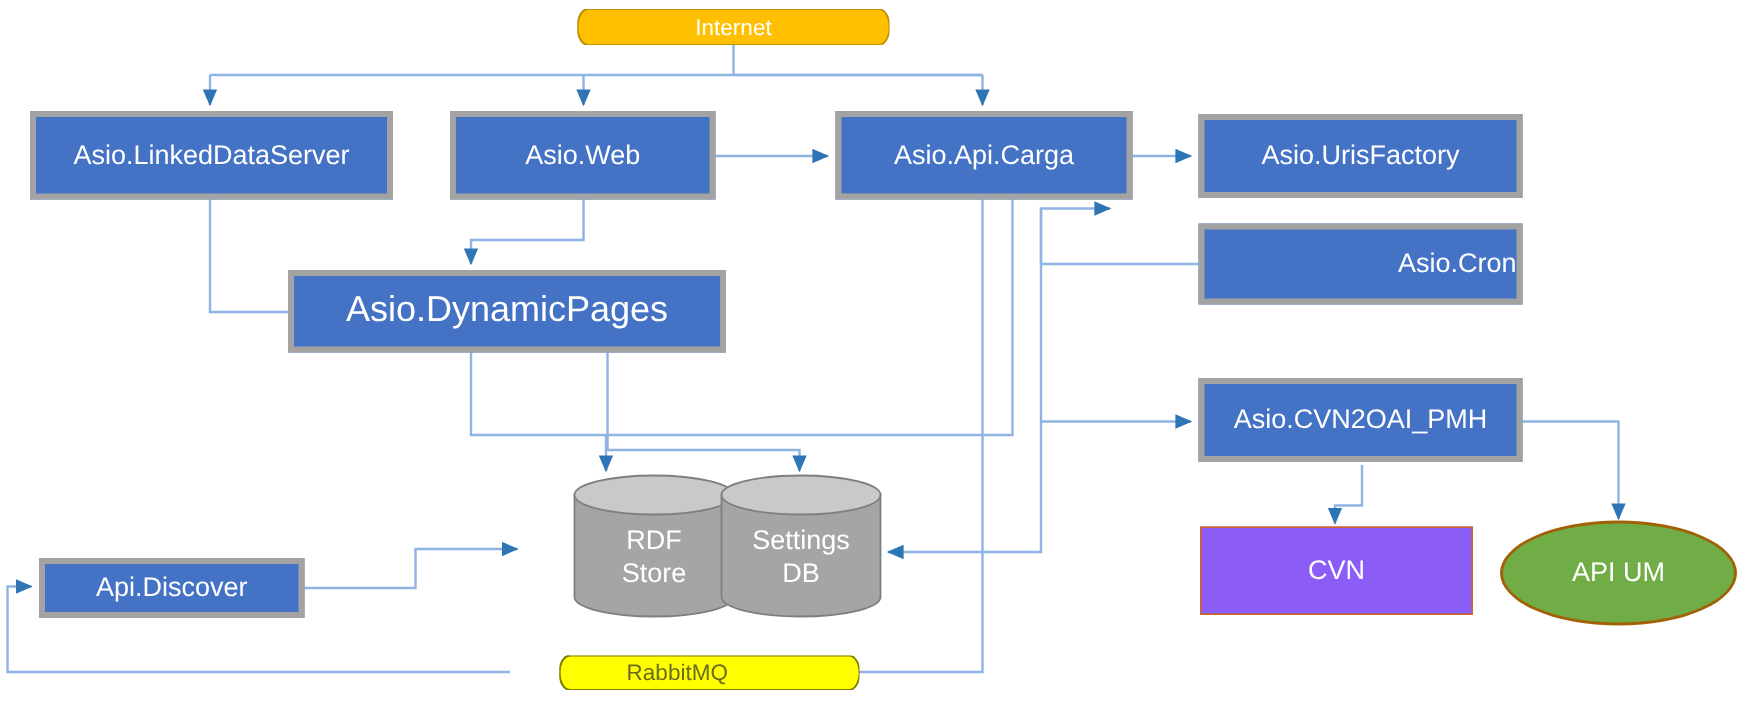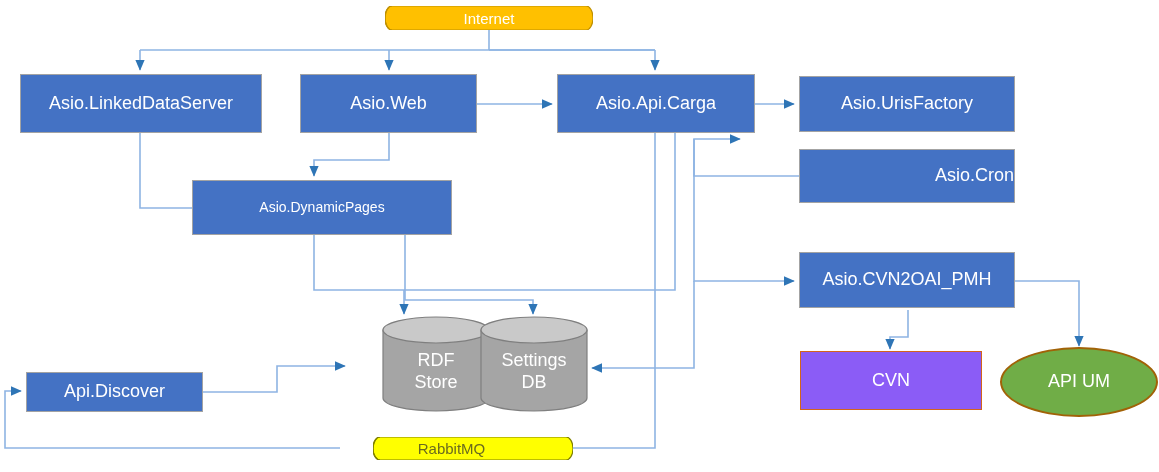--- a/index.html
+++ b/index.html
@@ -28,21 +28,21 @@
     display: flex;
     align-items: center;
     justify-content: center;
     text-align: center;
     color: #ffffff;
     line-height: 1.18;
     z-index: 3;
   }
   .blue-node {
     background: #4472c4;
-    border: 1px solid #a3a3a3;
+    border: 4px solid #a3a3a3;
   }
   .orange-node {
     background: #8b5cf6;
     border: 1px solid #d3641c;
   }
   .ellipse-node {
     background: #70ad47;
     border: 2px solid #a16207;
     border-radius: 50%;
   }
@@ -159,21 +159,21 @@
   </div>
 
   <div class="node blue-node" style="left:799px; top:76px; width:216px; height:56px; font-size:18px;">
     <span>Asio.UrisFactory</span>
   </div>
 
   <div class="node blue-node" style="left:799px; top:149px; width:216px; height:54px; font-size:18px;justify-content:flex-end;">
     <span>Asio.Cron</span>
   </div>
 
-  <div class="node blue-node" style="left:192px; top:180px; width:260px; height:55px; font-size:14px;">
+  <div class="node blue-node" style="left:192px; top:180px; width:292px; height:55px; font-size:24px;">
     <span>Asio.DynamicPages</span>
   </div>
 
   <div class="node blue-node" style="left:799px; top:252px; width:216px; height:56px; font-size:18px; padding:0 23px;">
     <span>Asio.CVN2OAI_PMH</span>
   </div>
 
   <div class="node blue-node" style="left:26px; top:372px; width:177px; height:40px; font-size:18px;">
     <span>Api.Discover</span>
   </div>

